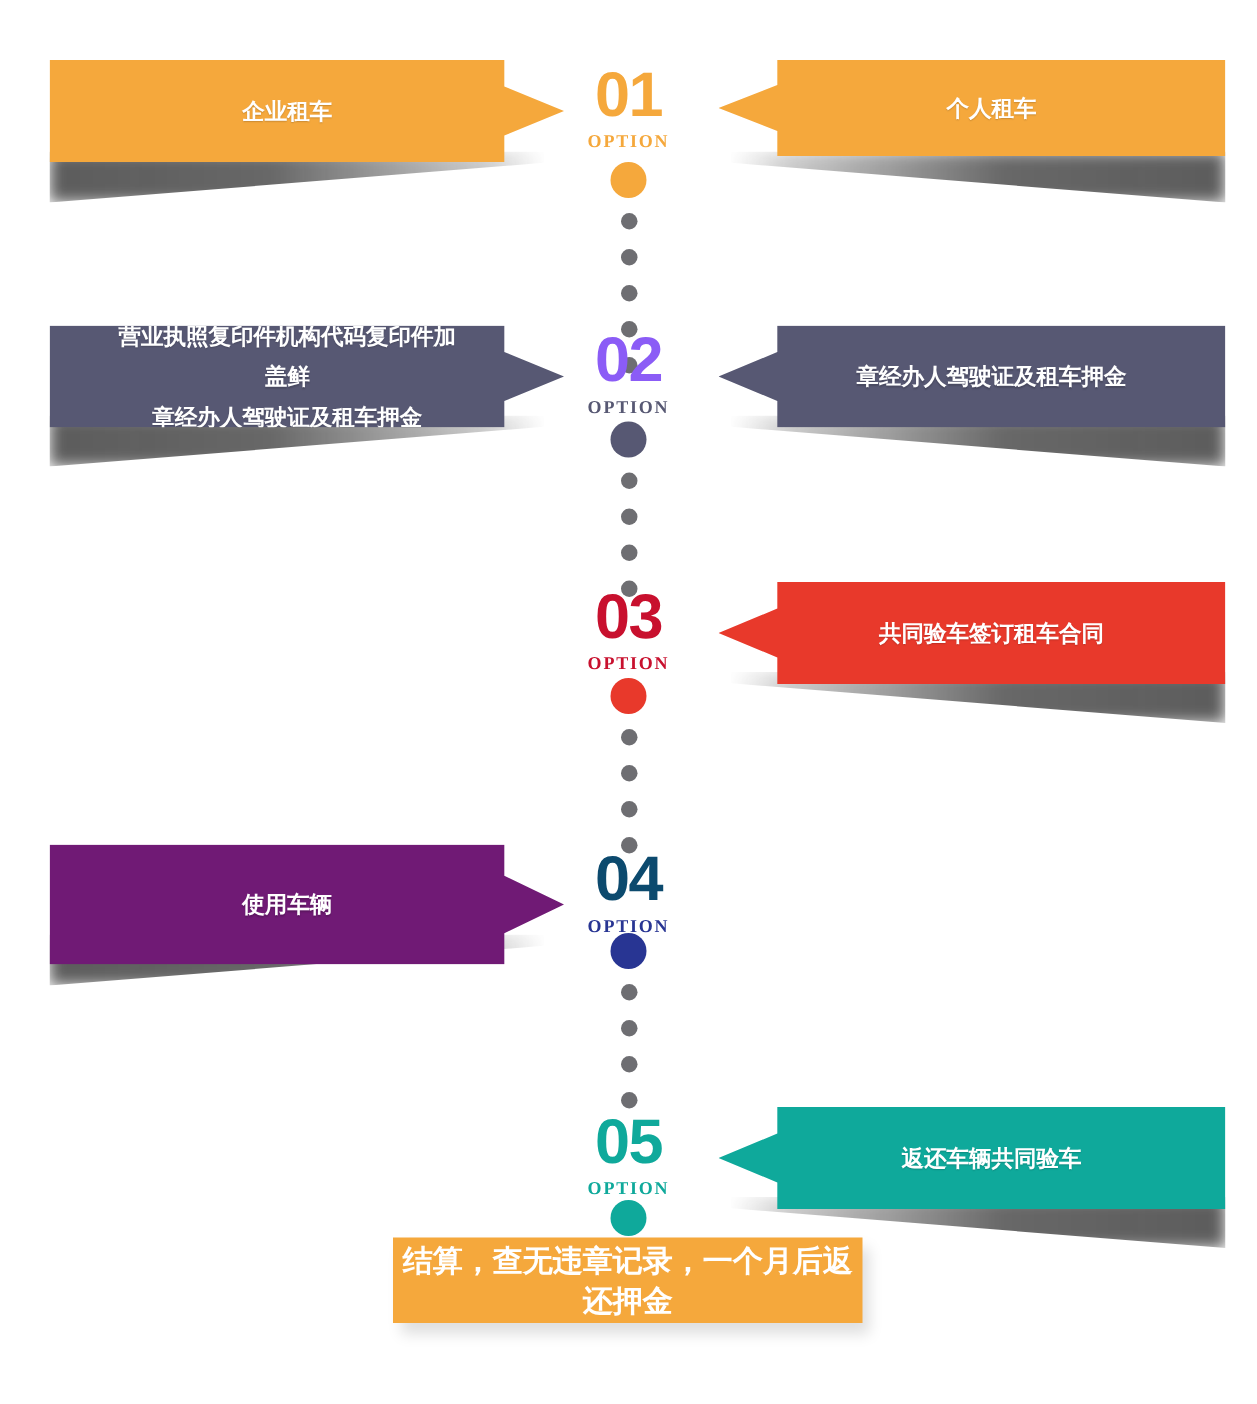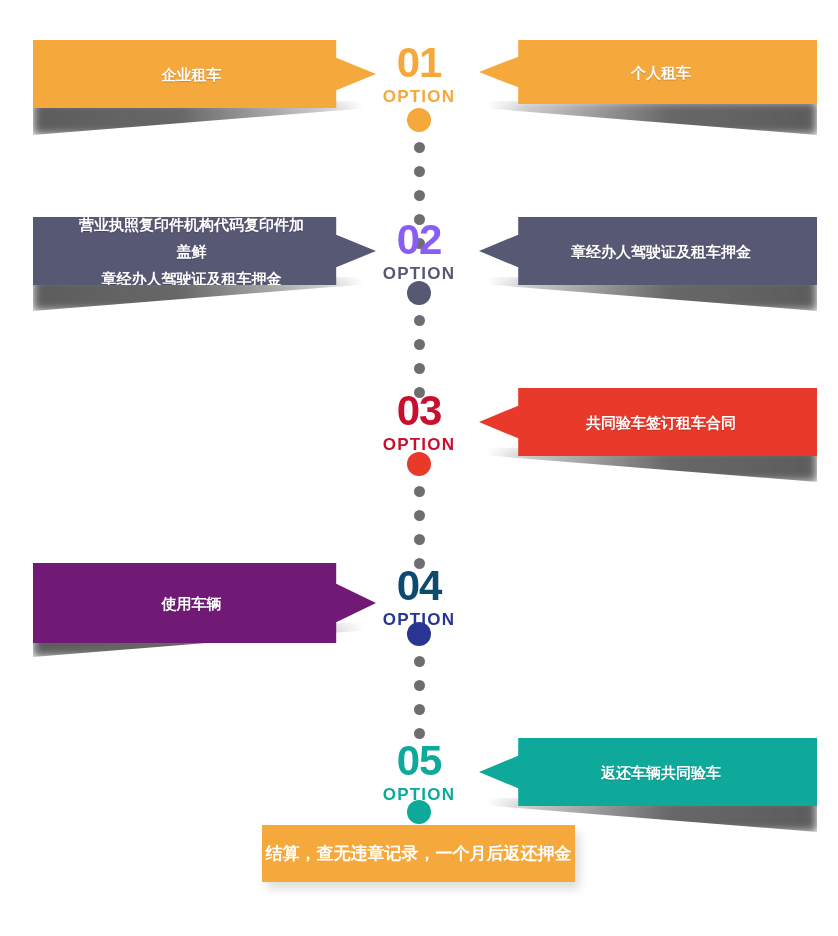--- a/index.html
+++ b/index.html
@@ -35,25 +35,25 @@
     line-height: 1;
   }
   .step-number {
     font-size: 42px;
     font-weight: bold;
     letter-spacing: -1px;
     line-height: 1;
     font-family: "Liberation Sans", "DejaVu Sans", sans-serif;
   }
   .step-option {
-    font-size: 17px;
+    font-size: 12px;
     font-weight: bold;
     letter-spacing: 1.2px;
     margin-top: 4px;
-    font-family: Liberation Sans, sans-serif;
+    font-family: Liberation Serif, serif;
   }
   .big-dot {
     position: absolute;
     width: 24px;
     height: 24px;
     border-radius: 50%;
     left: 28px;
   }
   .dot-trail {
     position: absolute;
@@ -123,21 +123,21 @@
   }
 
   
   .summary-box {
     position: absolute;
     display: flex;
     align-items: center;
     justify-content: center;
     color: #ffffff;
     font-weight: bold;
-    font-size: 17px;
+    font-size: 20px;
     text-align: center;
     box-shadow: 5px 7px 9px rgba(0,0,0,0.13);
   }
 </style>
 </head>
 <body>
 
 <div id="infographic">
 
   <div class="banner-shadow left" style="left:33px; top:101px; width:330px; height:34px;"></div>

